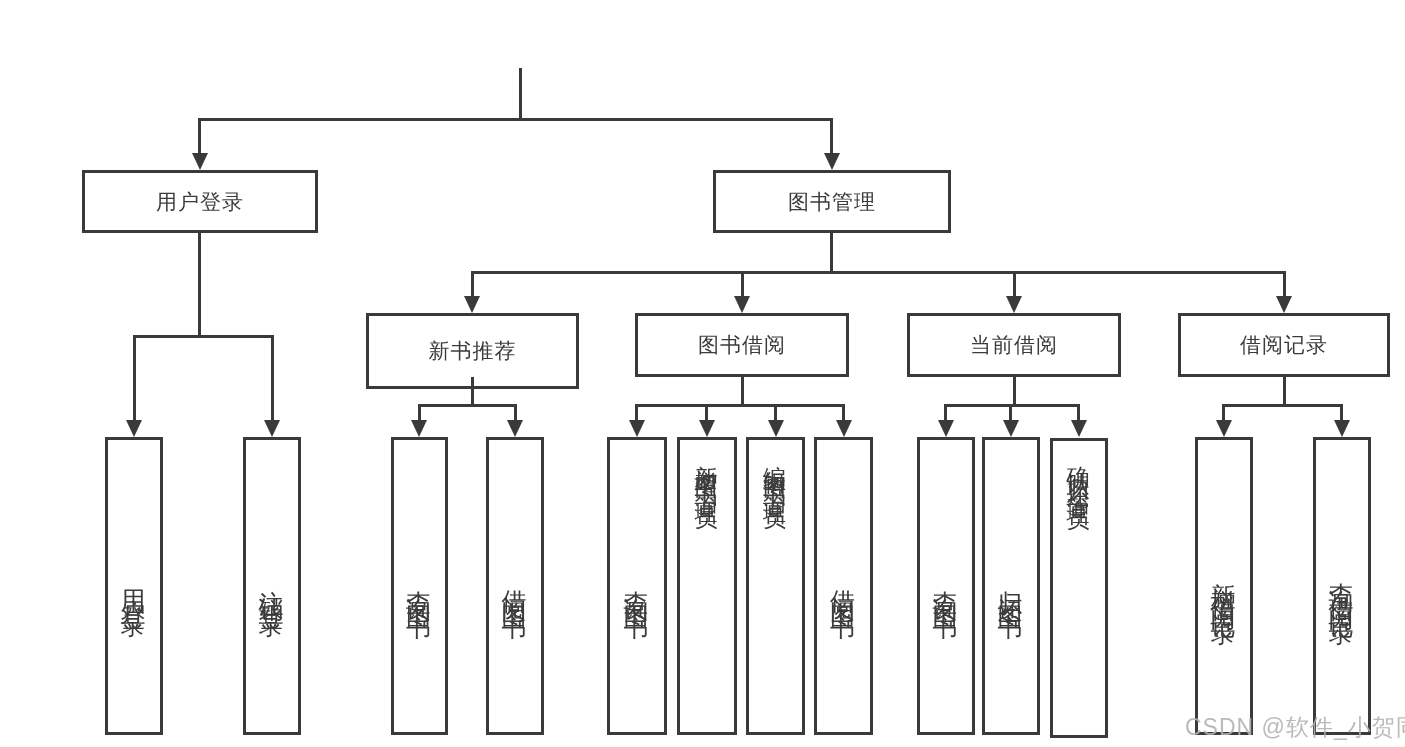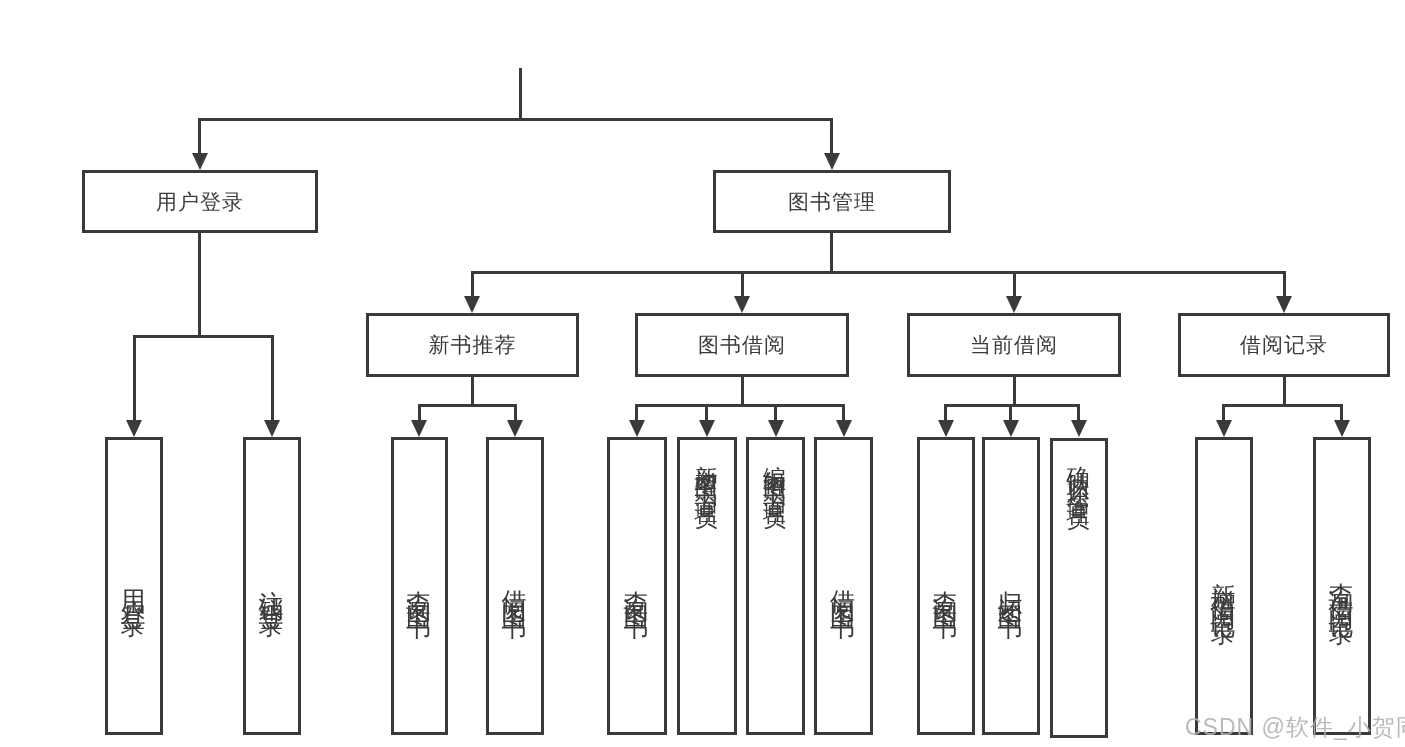--- a/index.html
+++ b/index.html
@@ -78,21 +78,21 @@
   <div class="hl" style="left:471px;top:271px;width:814px;"></div>
   <div class="vl" style="left:471px;top:271px;height:27px;"></div>
   <div class="arr" style="left:464px;top:296px;"></div>
   <div class="vl" style="left:741px;top:271px;height:27px;"></div>
   <div class="arr" style="left:734px;top:296px;"></div>
   <div class="vl" style="left:1013px;top:271px;height:27px;"></div>
   <div class="arr" style="left:1006px;top:296px;"></div>
   <div class="vl" style="left:1283px;top:271px;height:27px;"></div>
   <div class="arr" style="left:1276px;top:296px;"></div>
 
-  <div class="box" style="left:366px;top:313px;width:213px;height:64px;">新书推荐</div>
+  <div class="box" style="left:366px;top:313px;width:213px;height:76px;">新书推荐</div>
   <div class="box" style="left:907px;top:313px;width:214px;height:64px;">当前借阅</div>
   <div class="box" style="left:635px;top:313px;width:214px;height:64px;">图书借阅</div>
   <div class="box" style="left:1178px;top:313px;width:212px;height:64px;">借阅记录</div>
 
   <div class="vl" style="left:471px;top:377px;height:30px;"></div>
   <div class="hl" style="left:418px;top:404px;width:99px;"></div>
   <div class="vl" style="left:418px;top:404px;height:17px;"></div>
   <div class="arr" style="left:411px;top:420px;"></div>
   <div class="vl" style="left:514px;top:404px;height:17px;"></div>
   <div class="arr" style="left:507px;top:420px;"></div>

